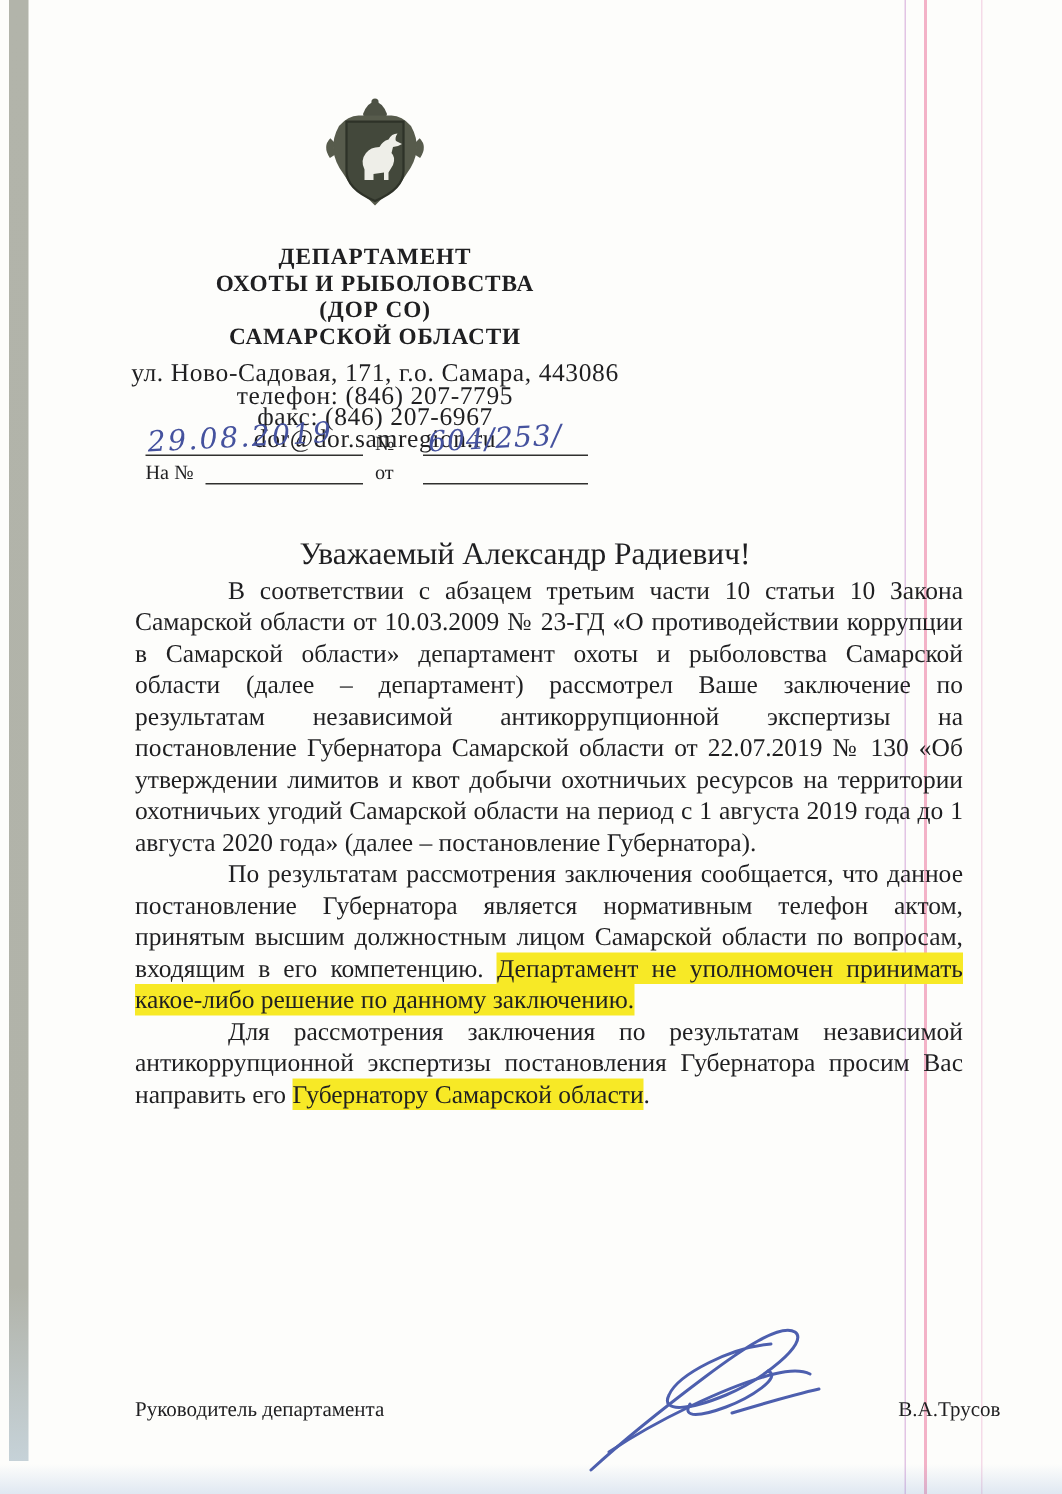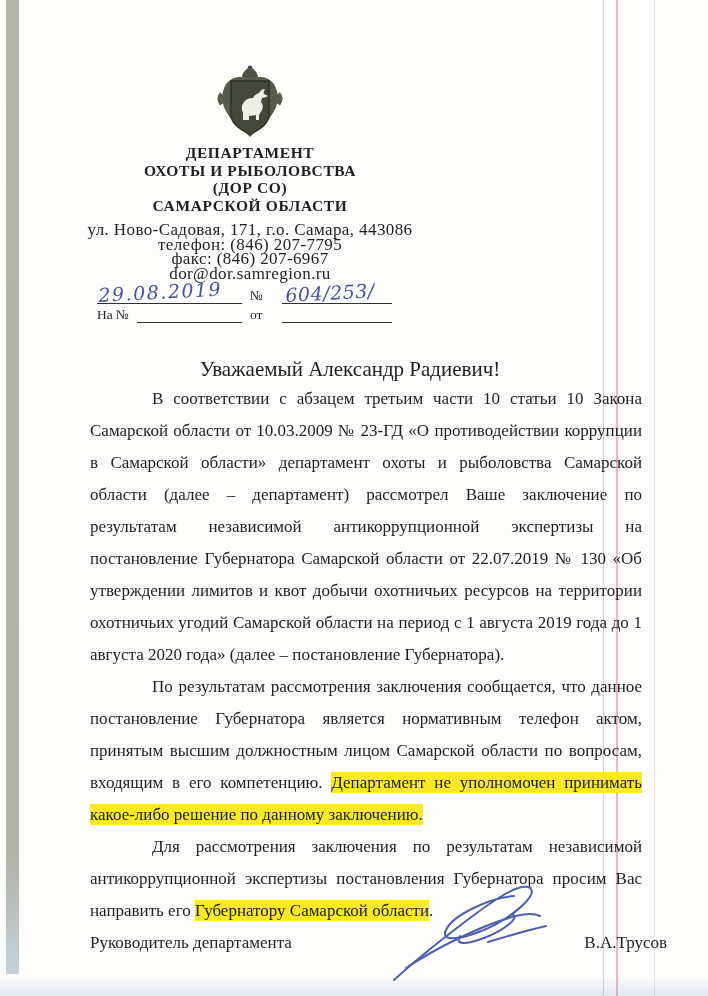--- a/index.html
+++ b/index.html
@@ -21,21 +21,21 @@
   .scanline.l1 { left:603px; width:1px; background:rgba(186,110,196,0.40); }
   .scanline.l2 { left:616px; width:2px; background:rgba(233,103,148,0.50); }
   .scanline.l3 { left:654px; width:1px; background:rgba(230,140,190,0.30); }
   .bottom-smear {
     position:absolute; left:0; bottom:0; width:100%; height:20px;
     background:linear-gradient(to top,rgba(135,168,214,0.25),rgba(135,168,214,0));
   }
   
   .letterhead { position:absolute; left:85px; top:64px; width:330px; text-align:center; }
   .emblem { display:block; margin:0 auto; }
-  .org-name { margin-top:0; font-weight:bold; font-size:15.5px; line-height:17.5px; letter-spacing:0.6px; }
+  .org-name { margin-top:19px; font-weight:bold; font-size:15.5px; line-height:17.5px; letter-spacing:0.6px; }
   .contacts { margin-top:9px; font-size:17px; line-height:14.5px; letter-spacing:0.4px; }
   
   .recipient { position:absolute; left:418px; top:138px; width:274px; text-align:center; font-size:16.5px; }
   .recipient-email { margin-top:21px; }
   
   .ref-block { position:absolute; left:97px; top:280px; width:300px; font-size:13.5px; }
   .ref-row { display:grid; grid-template-columns:145px 28px 110px; column-gap:6px; align-items:end; }
   .ref-row.r1 { height:24px; }
   .ref-row.r2 { height:19px; }
   .ref-cell.line { border-bottom:1.5px solid #30302e; position:relative; height:100%; }
@@ -46,25 +46,25 @@
   .hw {
     position:absolute; bottom:-3px;
     font-family:"DejaVu Serif",serif; font-style:italic;
     color:#45529e; font-size:19px; letter-spacing:1.5px; white-space:nowrap;
     transform:rotate(-3deg); transform-origin:left bottom;
   }
   .hw.date { left:2px; }
   .hw.number { left:4px; letter-spacing:0.5px; }
   
   .salutation { position:absolute; left:74px; top:357px; width:552px; text-align:center; font-size:21px; }
-  .letter-body { position:absolute; left:90px; top:383px; width:552px; font-size:17px; line-height:32px; text-align:justify; }
+  .letter-body { position:absolute; left:90px; top:383px; width:552px; font-size:17px; line-height:21px; text-align:justify; }
   .letter-body p { margin:0; text-indent:62px; }
   .hl { background:var(--hl,#f7e926); box-decoration-break:clone; padding:1px 0; }
   
-  .sig-row { position:absolute; left:90px; top:933px; width:577px; display:flex; justify-content:space-between; font-size:17px; }
+  .sig-row { position:absolute; left:90px; top:933px; width:577px; display:flex; justify-content:space-between; font-size:14px; }
   .signature-svg { position:absolute; left:388px; top:872px; }
 </style>
 </head>
 <body>
 
 <div class="page">
 
   <div class="scan-strip"></div>
   <div class="scanline l1"></div>
   <div class="scanline l2"></div>

